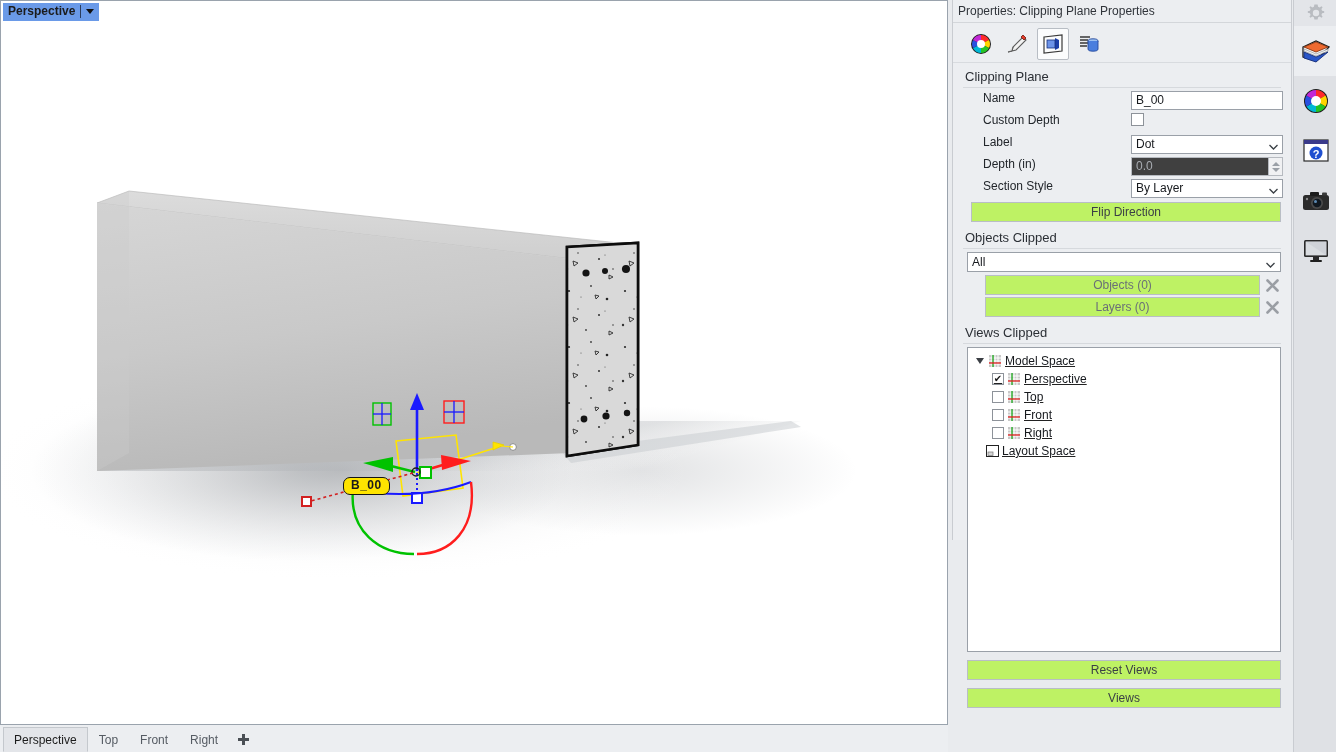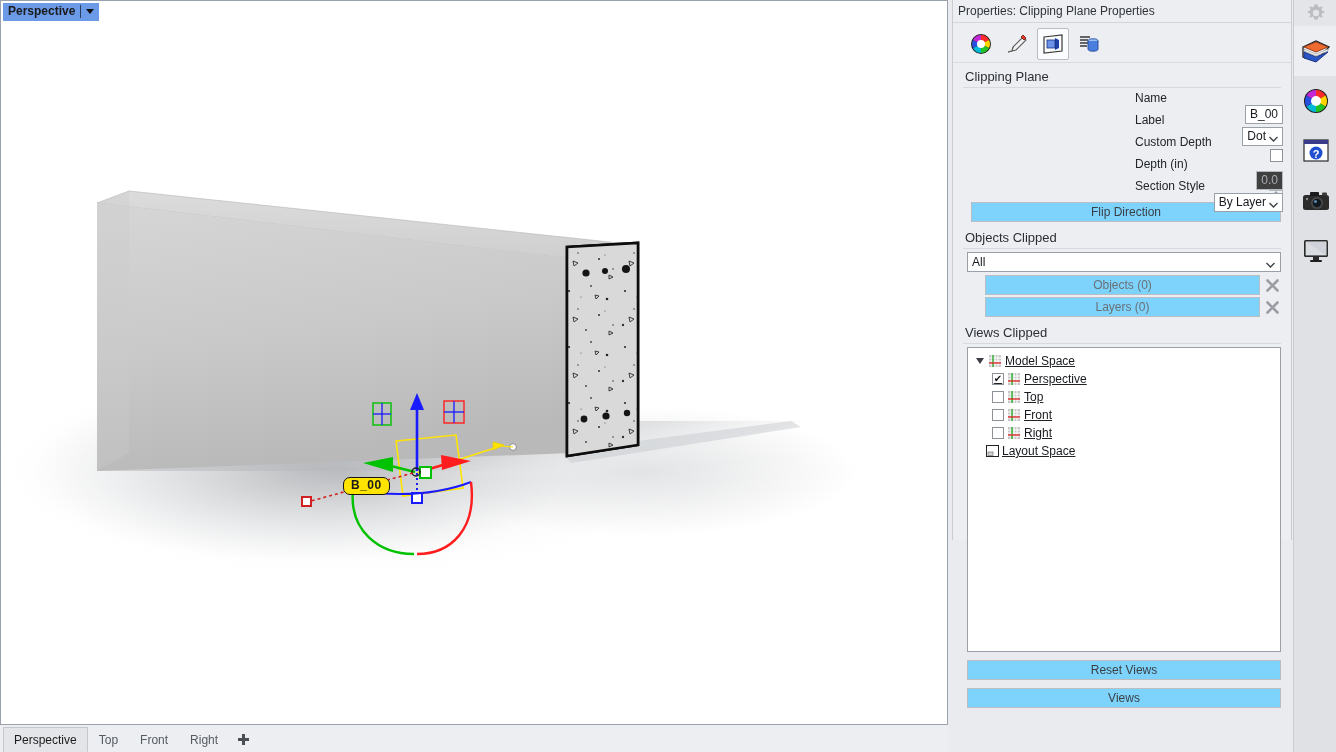--- a/index.html
+++ b/index.html
@@ -94,21 +94,21 @@
     border:1px solid transparent; border-radius:2px;
   }
   .tb-icon.sel{ background:#fbfcfd; border:1px solid #b8bdc4; }
 
   .section-hdr{
     font-size:13px; color:#2b2f35; padding:6px 0 2px 12px;
   }
   .rule{ height:1px; background:#d6d9dd; margin:1px 10px 3px 10px;}
 
   .row{
-    display:flex; align-items:flex-end; height:21px; margin:0 8px 1px 8px;flex-direction:column;
+    display:flex; align-items:flex-start; height:21px; margin:0 8px 1px 8px;
   }
   .row .lab{ width:170px; padding-left:22px; color:#22262b; font-size:12px;}
   .fld{
     flex:1; height:19px; background:#ffffff; border:1px solid #9aa0a8;
     font-size:12px; color:#16191d; padding:1px 4px; line-height:15px;
     display:flex; align-items:center;
   }
   .fld.combo{ padding-right:16px; position:relative; }
   .fld.combo .cv{ position:absolute; right:4px; top:3px; }
   .fld.disabled{ background:#404040; color:#a8acb2; border-color:#b6bac0; }
@@ -119,21 +119,21 @@
   .spin{
     width:14px; height:19px; border:1px solid #b6bac0; border-left:none;
     background:#f0f1f3; display:flex; flex-direction:column;
     align-items:center; justify-content:center; gap:2px;
   }
   .spin i{ display:block; width:0;height:0;}
   .spin .up{ border-left:4px solid transparent;border-right:4px solid transparent;border-bottom:4px solid #9aa0a7;}
   .spin .dn{ border-left:4px solid transparent;border-right:4px solid transparent;border-top:4px solid #9aa0a7;}
 
   .btn{
-    background:#7dd3fc; border:1px solid #b9bec5; height:20px;
+    background:#bef264; border:1px solid #b9bec5; height:20px;
     display:flex; align-items:center; justify-content:center;
     font-size:12px; color:#3a3f45; cursor:default;
   }
   .btn-wide{ margin:2px 10px 2px 18px; }
 
   .combo-wide{
     margin:2px 10px 3px 14px; height:20px; background:#fff;
     border:1px solid #9aa0a8; font-size:12px; color:#16191d;
     display:flex; align-items:center; padding:0 4px; position:relative;
   }
@@ -377,34 +377,34 @@
 
   <div class="section-hdr">Clipping Plane</div>
   <div class="rule"></div>
 
   <div class="row">
     <div class="lab">Name</div>
     <div class="fld">B_00</div>
   </div>
 
   <div class="row">
+    <div class="lab">Custom Depth</div>
+    <div style="flex:1"><span class="chk"></span></div>
+  </div>
+
+  <div class="row">
     <div class="lab">Label</div>
     <div class="fld combo">
       <span>Dot</span>
       <span class="cv">
         <svg width="9" height="6" viewBox="0 0 9 6">
             <path d="M0.5 1 L4.5 5 L8.5 1" fill="none" stroke="#3a3f45" stroke-width="1.3"></path>
           </svg>
       </span>
     </div>
-  </div>
-
-  <div class="row">
-    <div class="lab">Custom Depth</div>
-    <div style="flex:1"><span class="chk"></span></div>
   </div>
 
   <div class="row">
     <div class="lab">Depth (in)</div>
     <div class="fld disabled">0.0</div>
     <div class="spin">
       <i class="up"></i>
       <i class="dn"></i>
     </div>
   </div>

